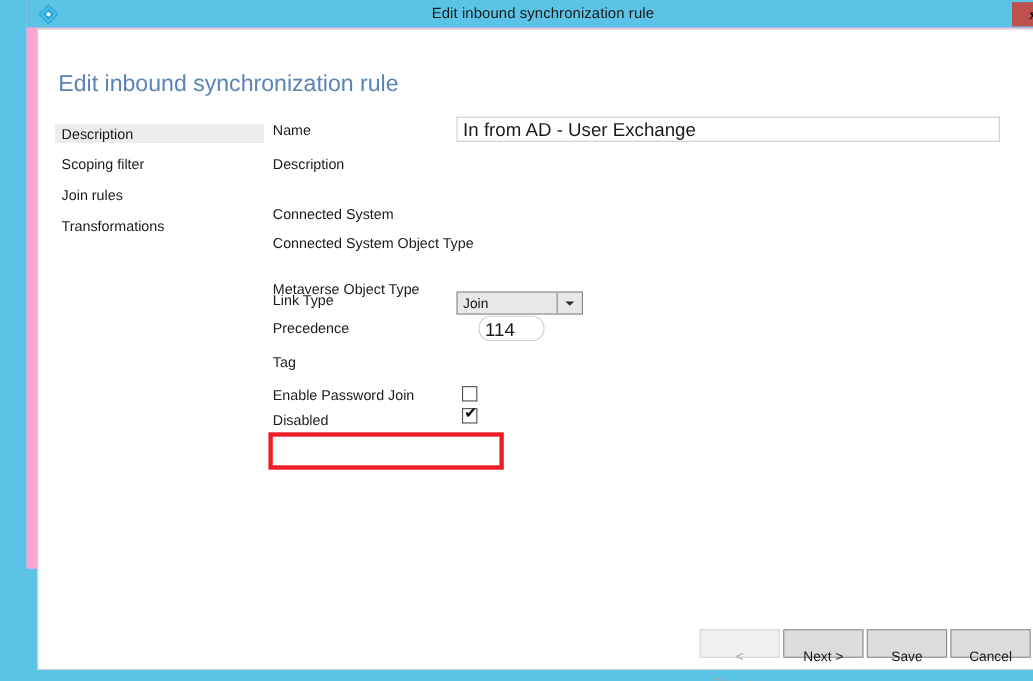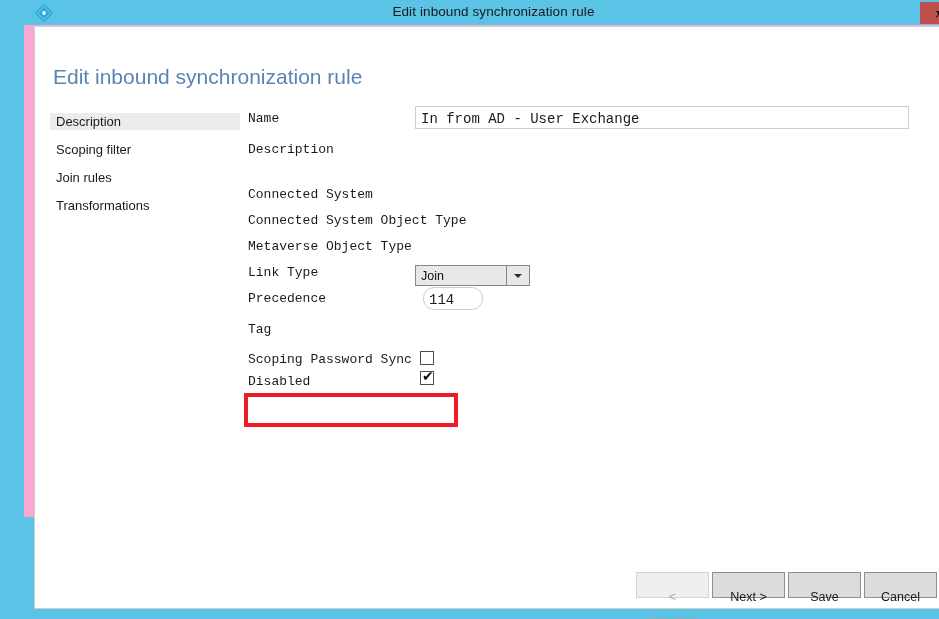--- a/index.html
+++ b/index.html
@@ -110,31 +110,30 @@
     position: absolute;
     left: 0; top: 0;
     width: 919px; height: 583px;
   }
   .lbl {
     position: absolute;
     font-size: 13px;
     color: #1a1a1a;
     left: 213px;
     white-space: nowrap;
-    font-family: Liberation Mono, monospace;
   }
   .txtbox {
     position: absolute;
     background: #ffffff;
     border: 1px solid #cdcdcd;
     box-sizing: border-box;
-    font-size: 14px;
+    font-size: 17px;
     color: #1a1a1a;
     padding: 3px 5px 0 5px;
-    font-family: Liberation Mono, monospace;
+    font-family: Liberation Sans, sans-serif;
     outline: none;
   }
   textarea.txtbox {
     resize: none;
     padding-top: 4px;
     line-height: 16px;
     overflow: hidden;
   }
   .combo {
     position: absolute;
@@ -251,36 +250,36 @@
 
       <div class="lbl" style="top:84px;">Name</div>
       <input class="txtbox" style="left: 380px; top: 79px; width: 494px; height: 23px;" value="In from AD - User Exchange">
 
       <div class="lbl" style="top:115px;">Description</div>
 
       <div class="lbl" style="top:160px;">Connected System</div>
 
       <div class="lbl" style="top:186px;">Connected System Object Type</div>
 
-      <div class="lbl" style="top:212px;">Metaverse Object Type</div>
+      <div class="lbl" style="top:228px;">Metaverse Object Type</div>
 
       <div class="lbl" style="top:238px;">Link Type</div>
       <div class="combo" style="left:380px; top:238px; width:115px; height:21px;">
         <span class="combo-text" style="top:2px;">Join</span>
         <span class="combo-btn" style="width:23px;height:19px;">
             <span class="combo-arrow" style="left:7px;top:8px;"></span>
           </span>
       </div>
 
       <div class="lbl" style="top:264px;">Precedence</div>
-      <input class="txtbox" style="left: 388px; top: 260px; width: 60px; height: 23px; border-radius: 11px;" value="114">
+      <input class="txtbox" style="left: 400px; top: 260px; width: 60px; height: 23px; border-radius: 11px;" value="114">
 
       <div class="lbl" style="top:295px;">Tag</div>
 
-      <div class="lbl" style="top:325px;">Scoping Password Sync</div>
+      <div class="lbl" style="top:325px;">Enable Password Join</div>
       <div class="cbx" style="left:385px; top:324px;"></div>
 
       <div class="lbl" style="top:347px;">Disabled</div>
       <div class="cbx" style="left:385px; top:344px;">
         <span class="tick">✔</span>
       </div>
 
       <div id="highlight-box"></div>
 
       <button class="btn disabled" style="left:601px; top:545px; width:73px;">&lt; Previous</button>

